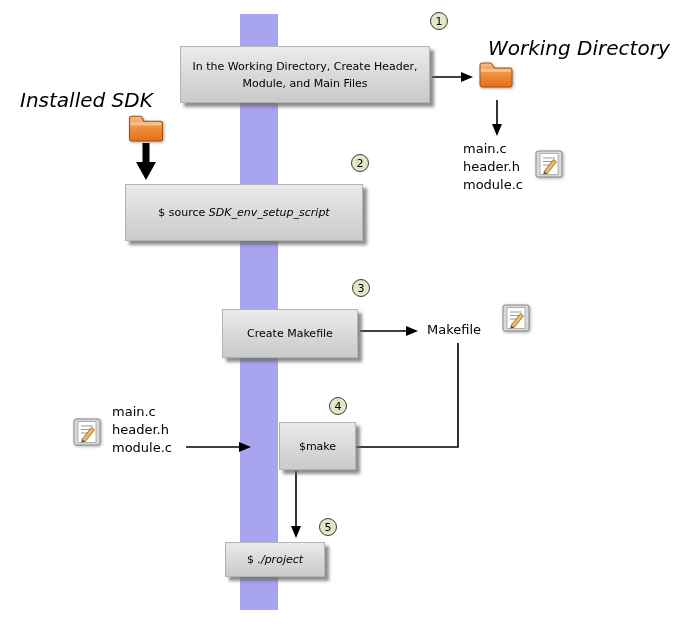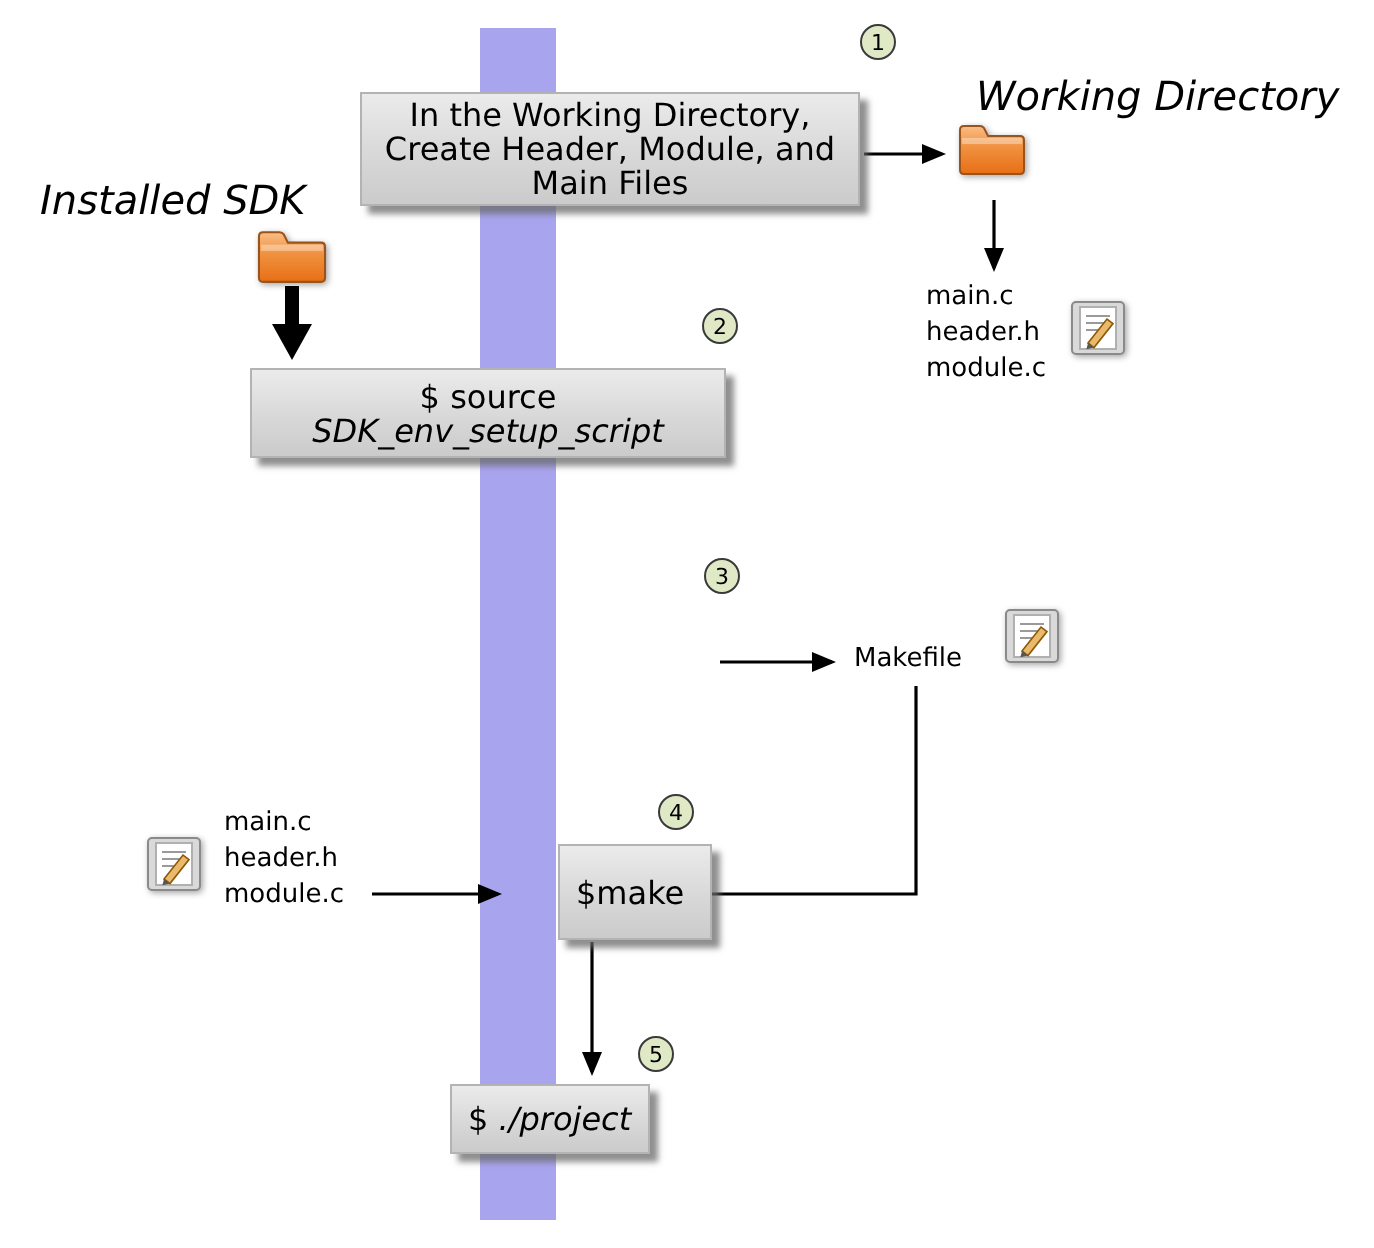--- a/index.html
+++ b/index.html
@@ -3,22 +3,22 @@
 <meta charset="utf-8">
 <style>
   * { margin:0; padding:0; box-sizing:border-box; }
   html,body { background:#ffffff; }
   body { font-family:"DejaVu Sans", sans-serif; color:#000; }
   .canvas { position:relative; width:687px; height:624px; background:#fff; overflow:hidden; }
   .band { position:absolute; left:240px; top:14px; width:38px; height:596px; background:#a9a4ee; }
   .arrows { position:absolute; left:0; top:0; }
   .ln { stroke:#000; stroke-width:1.6; fill:none; }
   .lnThick { stroke:#000; stroke-width:7; fill:none; }
-  .box { position:absolute; display:flex; align-items:center; 
-         text-align:center; font-size:16px; line-height:17px; color:#000; padding:4px 8px;
+  .box { position:absolute; display:flex; align-items:center; justify-content:center;
+         text-align:center; font-size:11px; line-height:17px; color:#000; padding:4px 8px;
          background:linear-gradient(180deg,#ebebeb 0%,#d8d8d8 55%,#cbcbcb 100%);
          border:1px solid #b3b3b3; box-shadow:4px 4px 3px rgba(105,105,105,0.75); }
   .circle { position:absolute; width:18px; height:18px; border-radius:50%;
             background:#e0e9c6; border:1px solid #3a3a3a; font-size:11px;
             display:flex; align-items:center; justify-content:center; }
   .heading { position:absolute; font-weight:normal; font-style:italic; font-size:20px; white-space:nowrap; }
   .filetext { position:absolute; white-space:pre-line; font-size:13px; line-height:18px; }
   .label { position:absolute; font-size:13px; }
   .icon { position:absolute; line-height:0; filter:drop-shadow(1.5px 1.5px 1.5px rgba(0,0,0,0.35)); }
   .it { font-style:italic; }
@@ -54,24 +54,27 @@
   <div class="circle" style="left:329px; top:397px;">4</div>
   <div class="circle" style="left:319px; top:518px;">5</div>
 
   <div class="heading" style="left:488px; top:36px;">Working Directory</div>
   <div class="heading" style="left:20px; top:88px;">Installed SDK</div>
 
   <div class="box" style="left:180px; top:46px; width:250px; height:57px;">
     <span>In the Working Directory, Create Header, Module, and Main Files</span>
   </div>
 
-  <div class="box" style="left:125px; top:184px; width:238px; height:45px;">
+  <div class="box" style="left:125px; top:184px; width:238px; height:57px;">
     <span><span>$ source </span><span class="it">SDK_env_setup_script</span></span>
   </div>
 
+  <div class="box" style="left:222px; top:309px; width:136px; height:49px;">
+    <span>Create Makefile</span>
+  </div>
 
   <div class="box" style="left:258px; top:422px; width:77px; height:48px;margin-left:21px;">
     <span>$make</span>
   </div>
 
   <div class="box" style="left:225px; top:542px; width:100px; height:35px;">
     <span><span>$ </span><span class="it">./project</span></span>
   </div>
 
   <div class="icon" style="left:478px; top:58px;">

